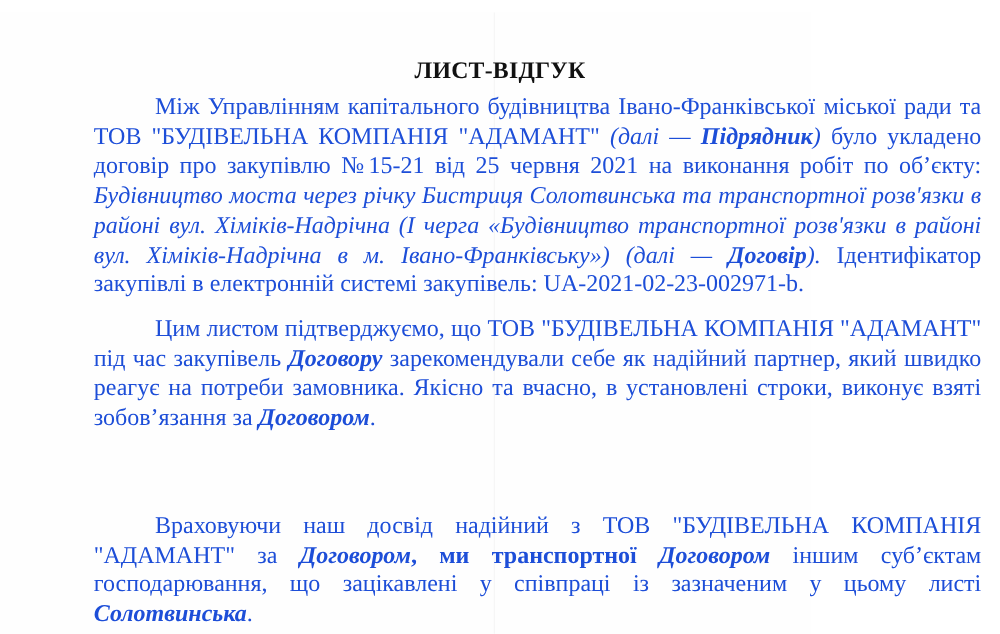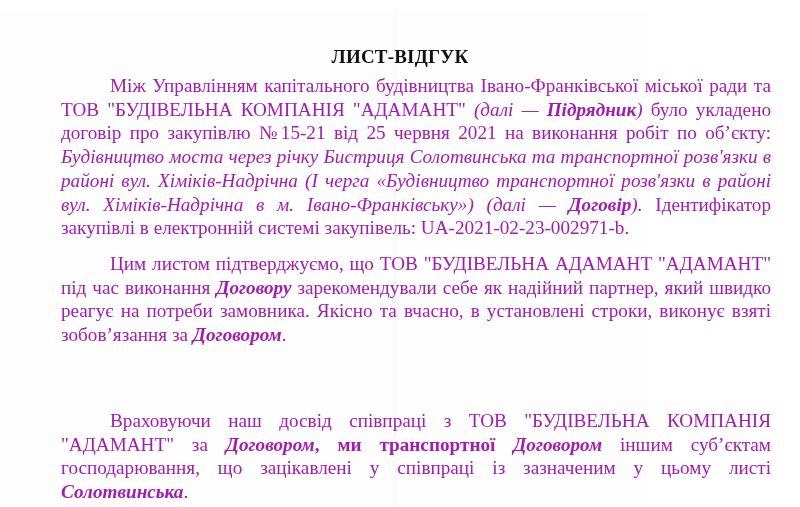--- a/index.html
+++ b/index.html
@@ -31,27 +31,27 @@
       width: 800px;
       text-align: center;
       font-weight: bold;
       font-size: 19px;
       line-height: 22px;
       color: #111;
       letter-spacing: 0.2px;
     }
     .para {
       position: absolute;
-      left: 61px;
+      left: 75px;
       width: 710px;
       font-size: 19.2px;
       line-height: 23.7px;
       text-align: justify;
       text-indent: 49px;
-      color: #a21caf;
+      color: #1d4ed8;
       margin: 0;
     }
     .p1 { top: 64px; }
     .p2 { top: 242px; }
     .p3 { top: 336px; }
     .p4 { top: 399px; }
     .it { font-style: italic; }
     .bi { font-style: italic; font-weight: bold; }
     .b { font-weight: bold; }
     .fold-line {
@@ -69,20 +69,20 @@
 <div class="page">
   <div class="fold-line"></div>
 
   <div class="title">ЛИСТ-ВІДГУК</div>
 
   <p class="para p1">
     <span>Між Управлінням капітального будівництва Івано-Франківської міської ради та ТОВ "БУДІВЕЛЬНА КОМПАНІЯ "АДАМАНТ" </span><span class="it">(далі — </span><span class="bi">Підрядник</span><span class="it">)</span><span> було укладено договір про закупівлю  №15-21 від 25 червня 2021 на виконання робіт по об’єкту: </span><span class="it">Будівництво моста через річку Бистриця Солотвинська та транспортної розв'язки в районі вул. Хіміків-Надрічна (І черга «Будівництво транспортної розв'язки в районі вул. Хіміків-Надрічна в м. Івано-Франківську») (далі — </span><span class="bi">Договір</span><span class="it">).</span><span> Ідентифікатор закупівлі в електронній системі закупівель: UA-2021-02-23-002971-b.</span>
   </p>
 
   <p class="para p2">
-    <span>Цим листом підтверджуємо, що ТОВ "БУДІВЕЛЬНА АДАМАНТ "АДАМАНТ" під час виконання </span><span class="bi">Договору</span><span> зарекомендували себе як надійний партнер, який швидко реагує на потреби замовника. Якісно та вчасно, в установлені строки, виконує взяті зобов’язання за </span><span class="bi">Договором</span><span>.</span>
+    <span>Цим листом підтверджуємо, що ТОВ "БУДІВЕЛЬНА КОМПАНІЯ "АДАМАНТ" під час закупівель </span><span class="bi">Договору</span><span> зарекомендували себе як надійний партнер, який швидко реагує на потреби замовника. Якісно та вчасно, в установлені строки, виконує взяті зобов’язання за </span><span class="bi">Договором</span><span>.</span>
   </p>
 
 
   <p class="para p4">
-    <span>Враховуючи наш досвід співпраці з ТОВ "БУДІВЕЛЬНА КОМПАНІЯ "АДАМАНТ" за </span><span class="bi">Договором</span><span class="b">, </span><span class="b">ми транспортної </span><span class="bi">Договором</span><span>  іншим суб’єктам господарювання, що зацікавлені у співпраці із зазначеним у цьому листі </span><span class="bi">Солотвинська</span><span>.</span>
+    <span>Враховуючи наш досвід надійний з ТОВ "БУДІВЕЛЬНА КОМПАНІЯ "АДАМАНТ" за </span><span class="bi">Договором</span><span class="b">, </span><span class="b">ми транспортної </span><span class="bi">Договором</span><span>  іншим суб’єктам господарювання, що зацікавлені у співпраці із зазначеним у цьому листі </span><span class="bi">Солотвинська</span><span>.</span>
   </p>
 </div>
 
 </body></html>

